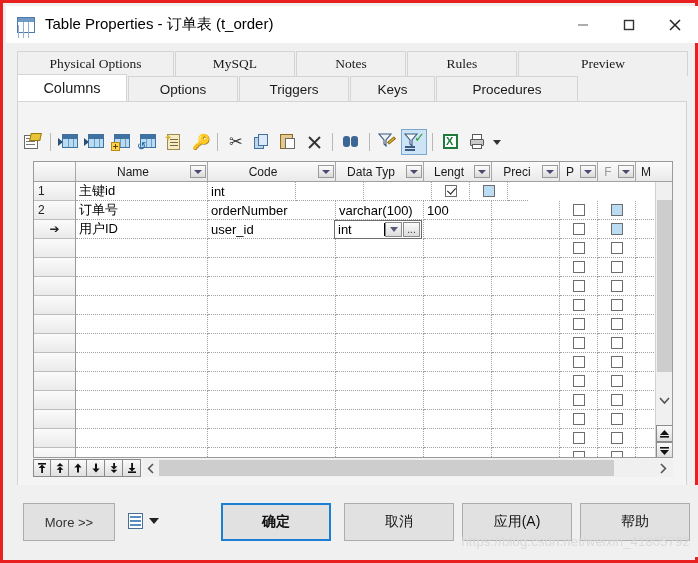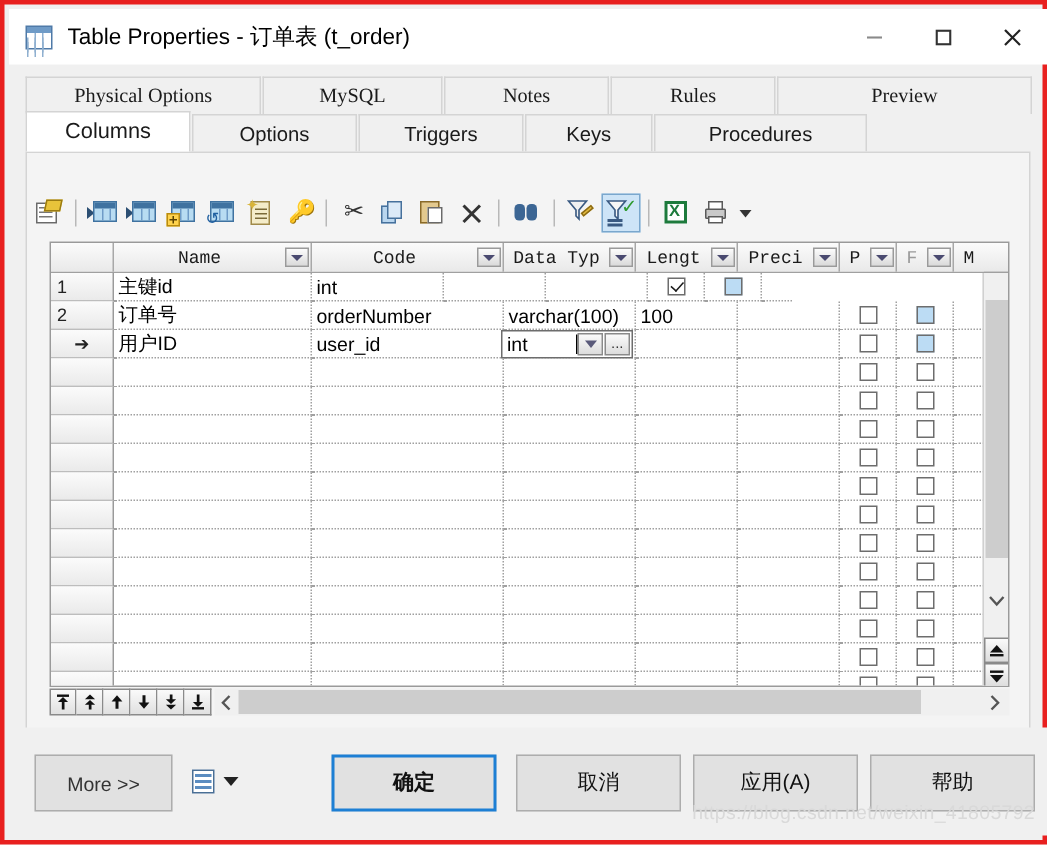--- a/index.html
+++ b/index.html
@@ -223,21 +223,20 @@
     background: #ffffff;
     border: 1px solid #9a9a9a;
     box-sizing: border-box;
     overflow: hidden;
   }
   .grid-head {
     display: flex;
     height: 19px;
     background: linear-gradient(#fbfbfb, #e9e9e9);
     border-bottom: 1px solid #a0a0a0;
-    font-family: Liberation Mono, monospace;
   }
   .hc {
     box-sizing: border-box;
     border-right: 1px solid #a8a8a8;
     display: flex;
     align-items: center;
     justify-content: center;
     position: relative;
     font-size: 12px;
     color: #1a1a1a;

